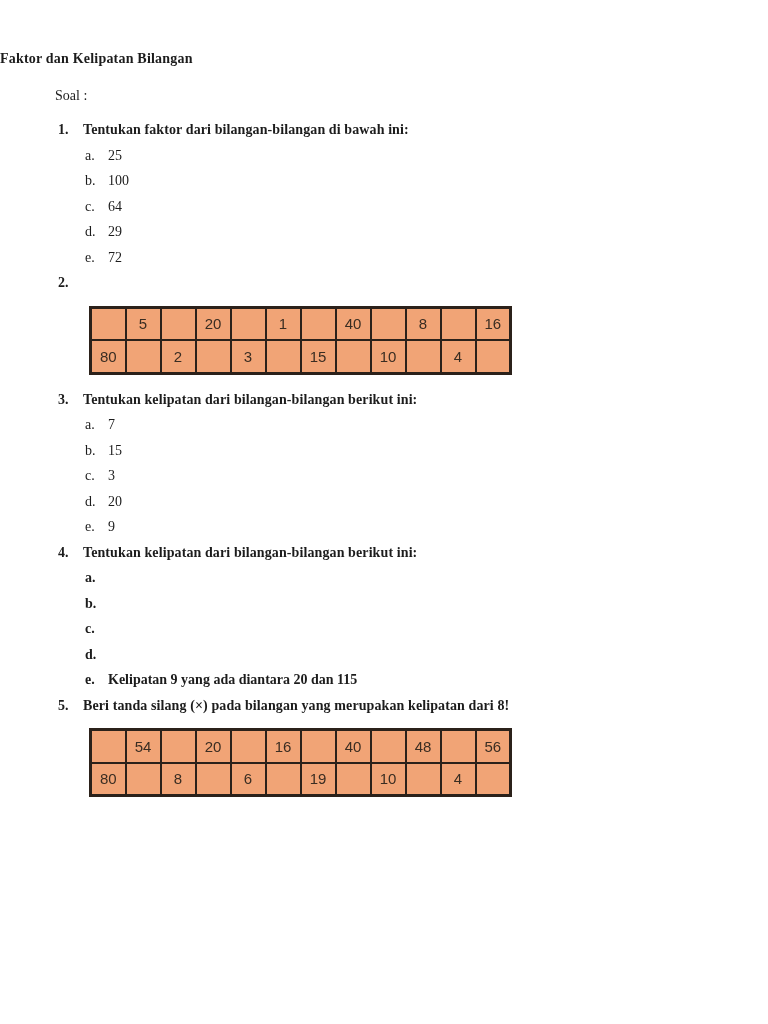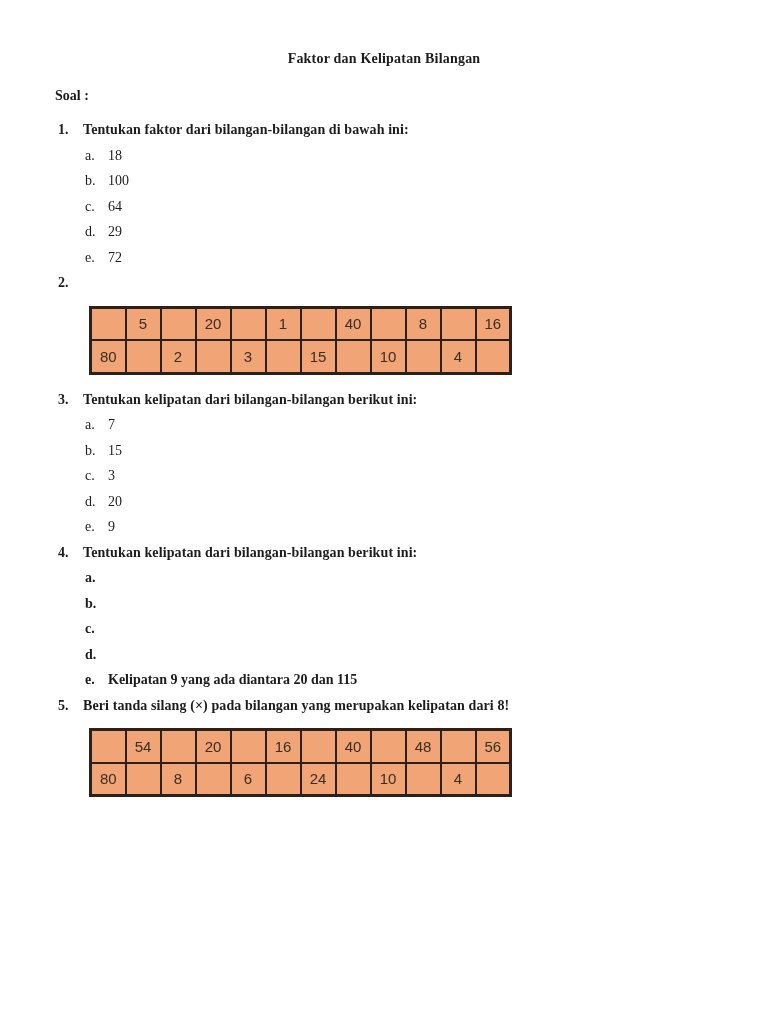--- a/index.html
+++ b/index.html
@@ -14,31 +14,31 @@
     position:relative;
     width:768px;
     height:1024px;
     background:#ffffff;
     font-family:"Liberation Serif","DejaVu Serif",serif;
     color:var(--ink);
     overflow:hidden;
   }
   .doc-title{
     padding-top:50px;
-    text-align:center;
+    text-align:left;
     font-size:14px;
     line-height:18px;
     font-weight:bold;
     letter-spacing:0.2px;
   }
   .soal{
     margin:20px 0 0 55px;
     font-size:14px;
     line-height:16px;
-    font-weight:bold;
+    font-weight:normal;
   }
   .questions{margin-top:13px;}
   .q-line{
     display:flex;
     margin-left:55px;
     font-size:14px;
     line-height:25.5px;
     font-weight:bold;
     letter-spacing:0.1px;
   }
@@ -87,21 +87,21 @@
 
   <div class="questions">
 
     <div>
       <div class="q-line">
         <span class="q-num">1.</span>
         <span class="q-text">Tentukan faktor dari bilangan-bilangan di bawah ini:</span>
       </div>
       <div class="sub-line">
         <span class="sub-letter">a.</span>
-        <span class="sub-text">18</span>
+        <span class="sub-text">25</span>
       </div>
       <div class="sub-line">
         <span class="sub-letter">b.</span>
         <span class="sub-text">100</span>
       </div>
       <div class="sub-line">
         <span class="sub-letter">c.</span>
         <span class="sub-text">64</span>
       </div>
       <div class="sub-line">
@@ -223,21 +223,21 @@
               <td></td>
               <td>56</td>
             </tr>
           <tr>
               <td>80</td>
               <td></td>
               <td>8</td>
               <td></td>
               <td>6</td>
               <td></td>
-              <td>24</td>
+              <td>19</td>
               <td></td>
               <td>10</td>
               <td></td>
               <td>4</td>
               <td></td>
             </tr>
         </tbody>
       </table>
     </div>
 

